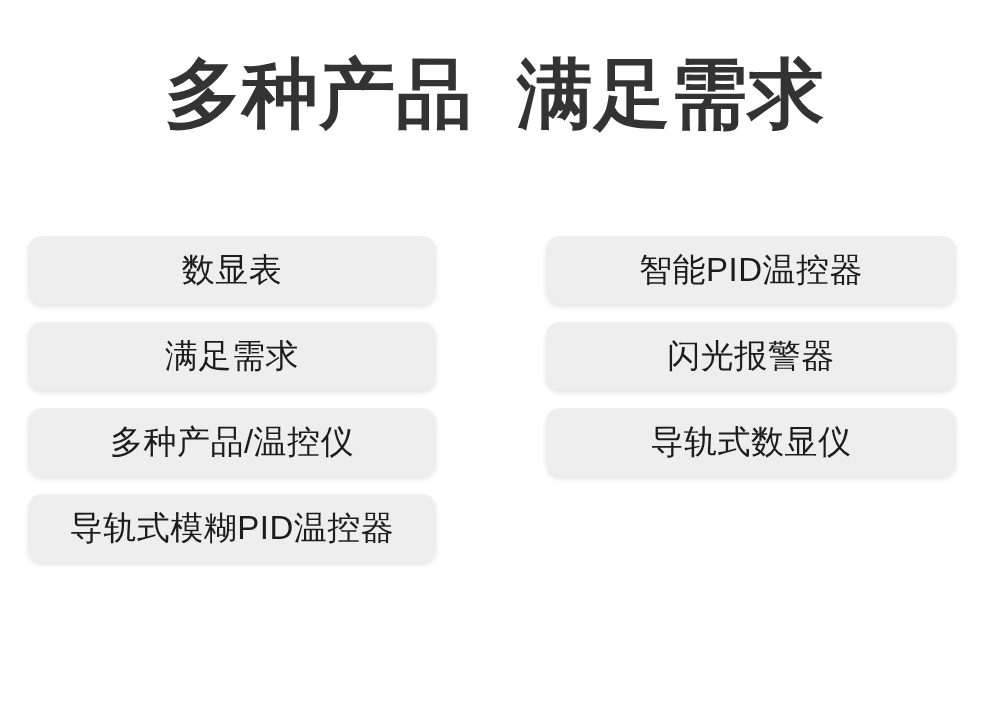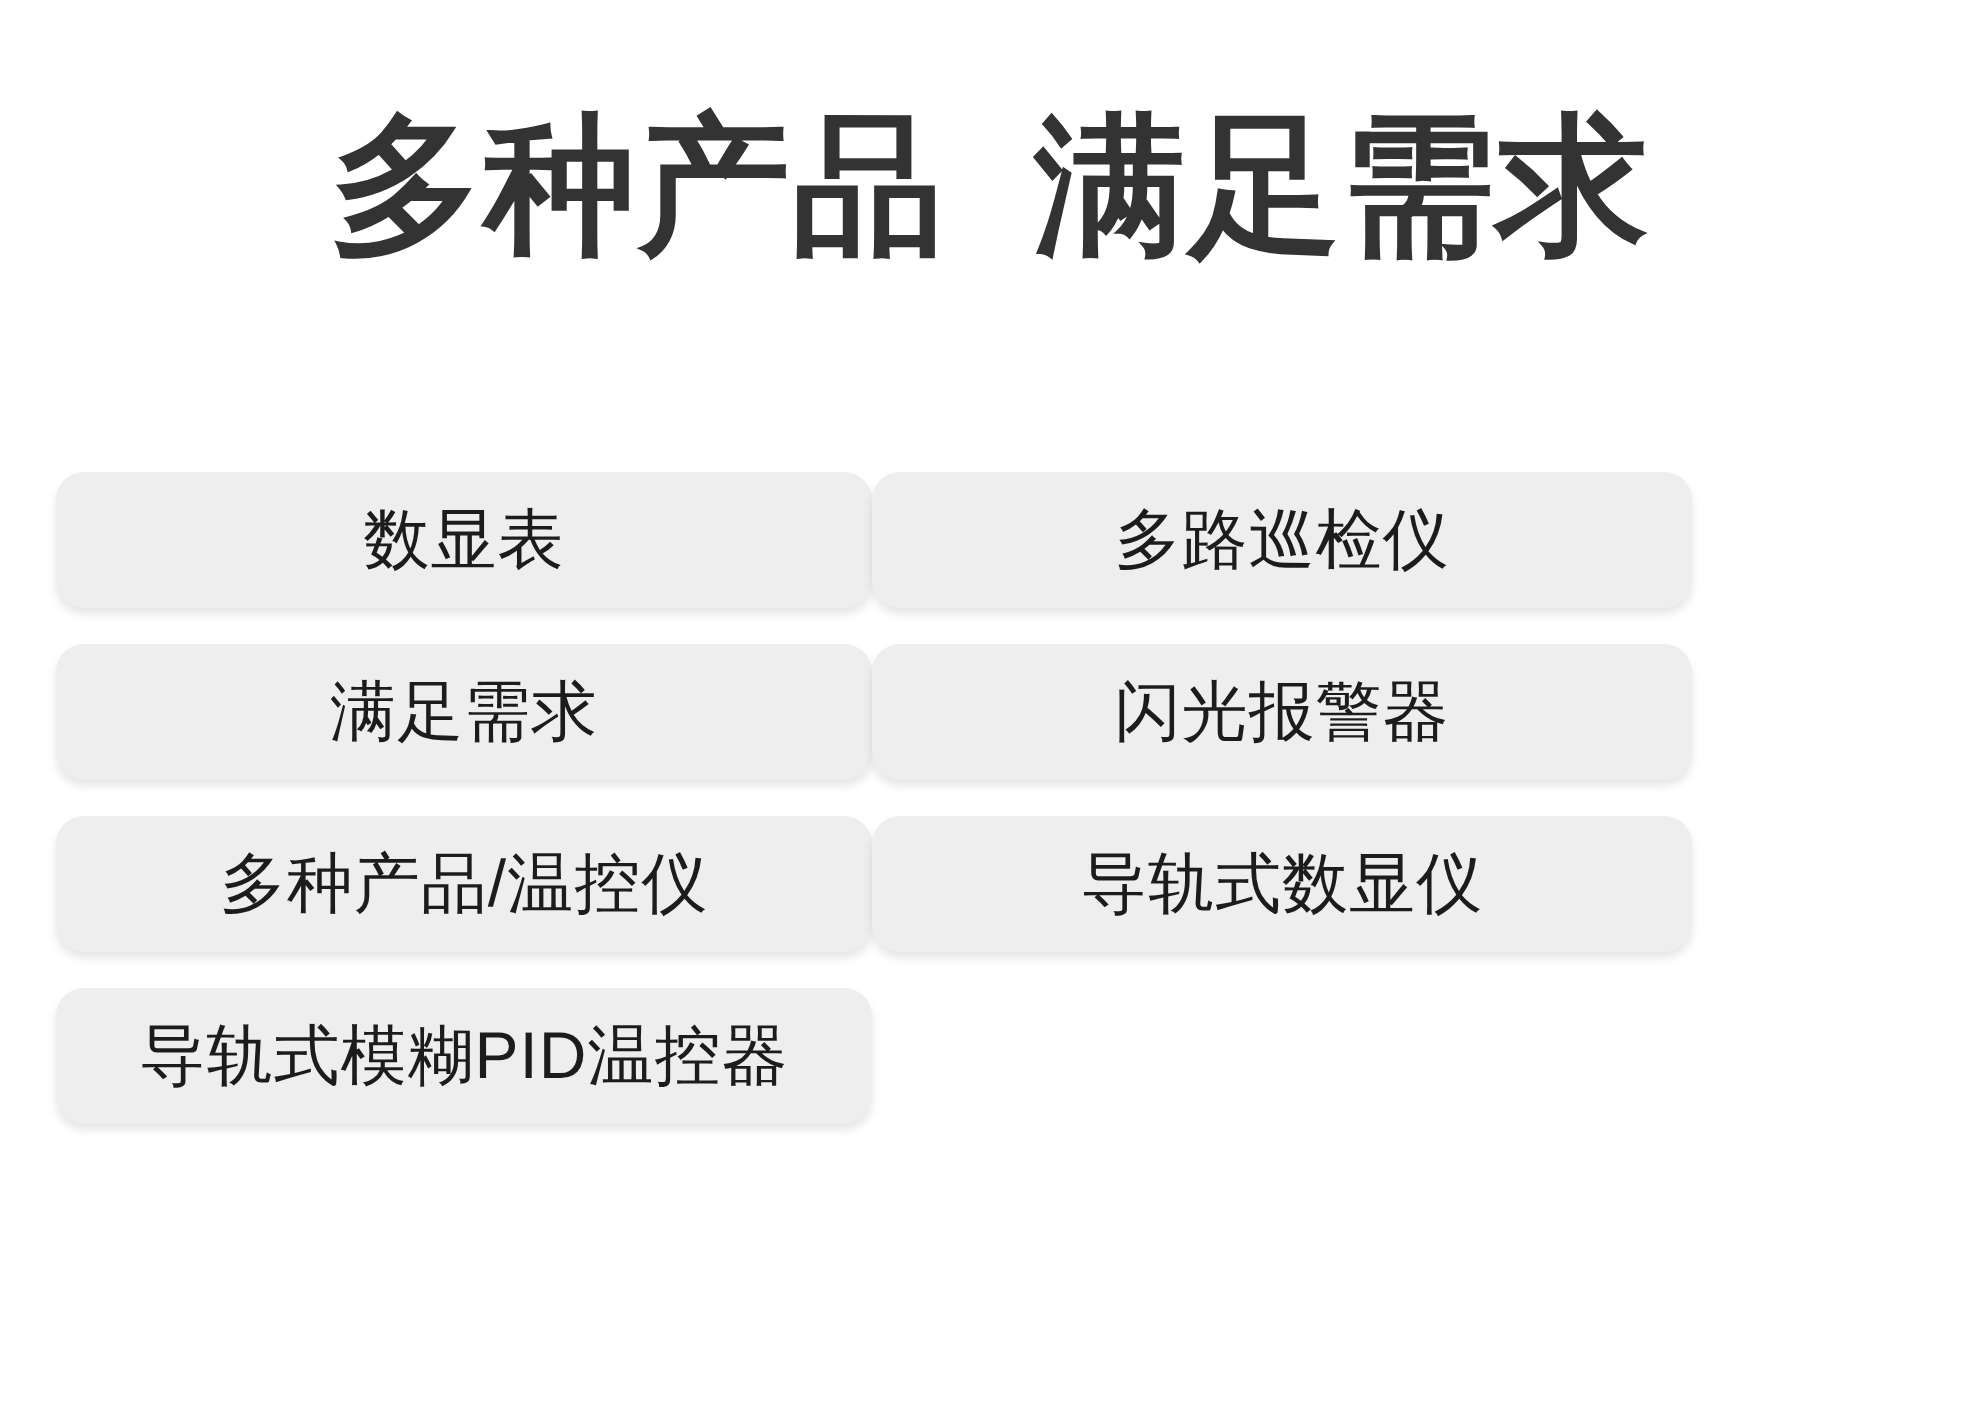--- a/index.html
+++ b/index.html
@@ -40,20 +40,21 @@
   }
 
   
   .columns {
     position: absolute;
     left: 28px;
     top: 236px;
     width: 928px;
     display: flex;
     flex-direction: row;
+    justify-content: space-between;
     align-items: flex-start;
   }
 
   .column {
     display: flex;
     flex-direction: column;
     gap: 18px;
   }
 
   .column-left  { width: 408px; }
@@ -102,21 +103,21 @@
       <div class="pill">
         <span class="pill-label">多种产品/温控仪</span>
       </div>
       <div class="pill">
         <span class="pill-label">导轨式模糊PID温控器</span>
       </div>
     </div>
 
     <div class="column column-right">
       <div class="pill">
-        <span class="pill-label">多路巡检仪</span>
+        <span class="pill-label">智能PID温控器</span>
       </div>
       <div class="pill">
         <span class="pill-label">闪光报警器</span>
       </div>
       <div class="pill">
         <span class="pill-label">导轨式数显仪</span>
       </div>
     </div>
 
   </div>

